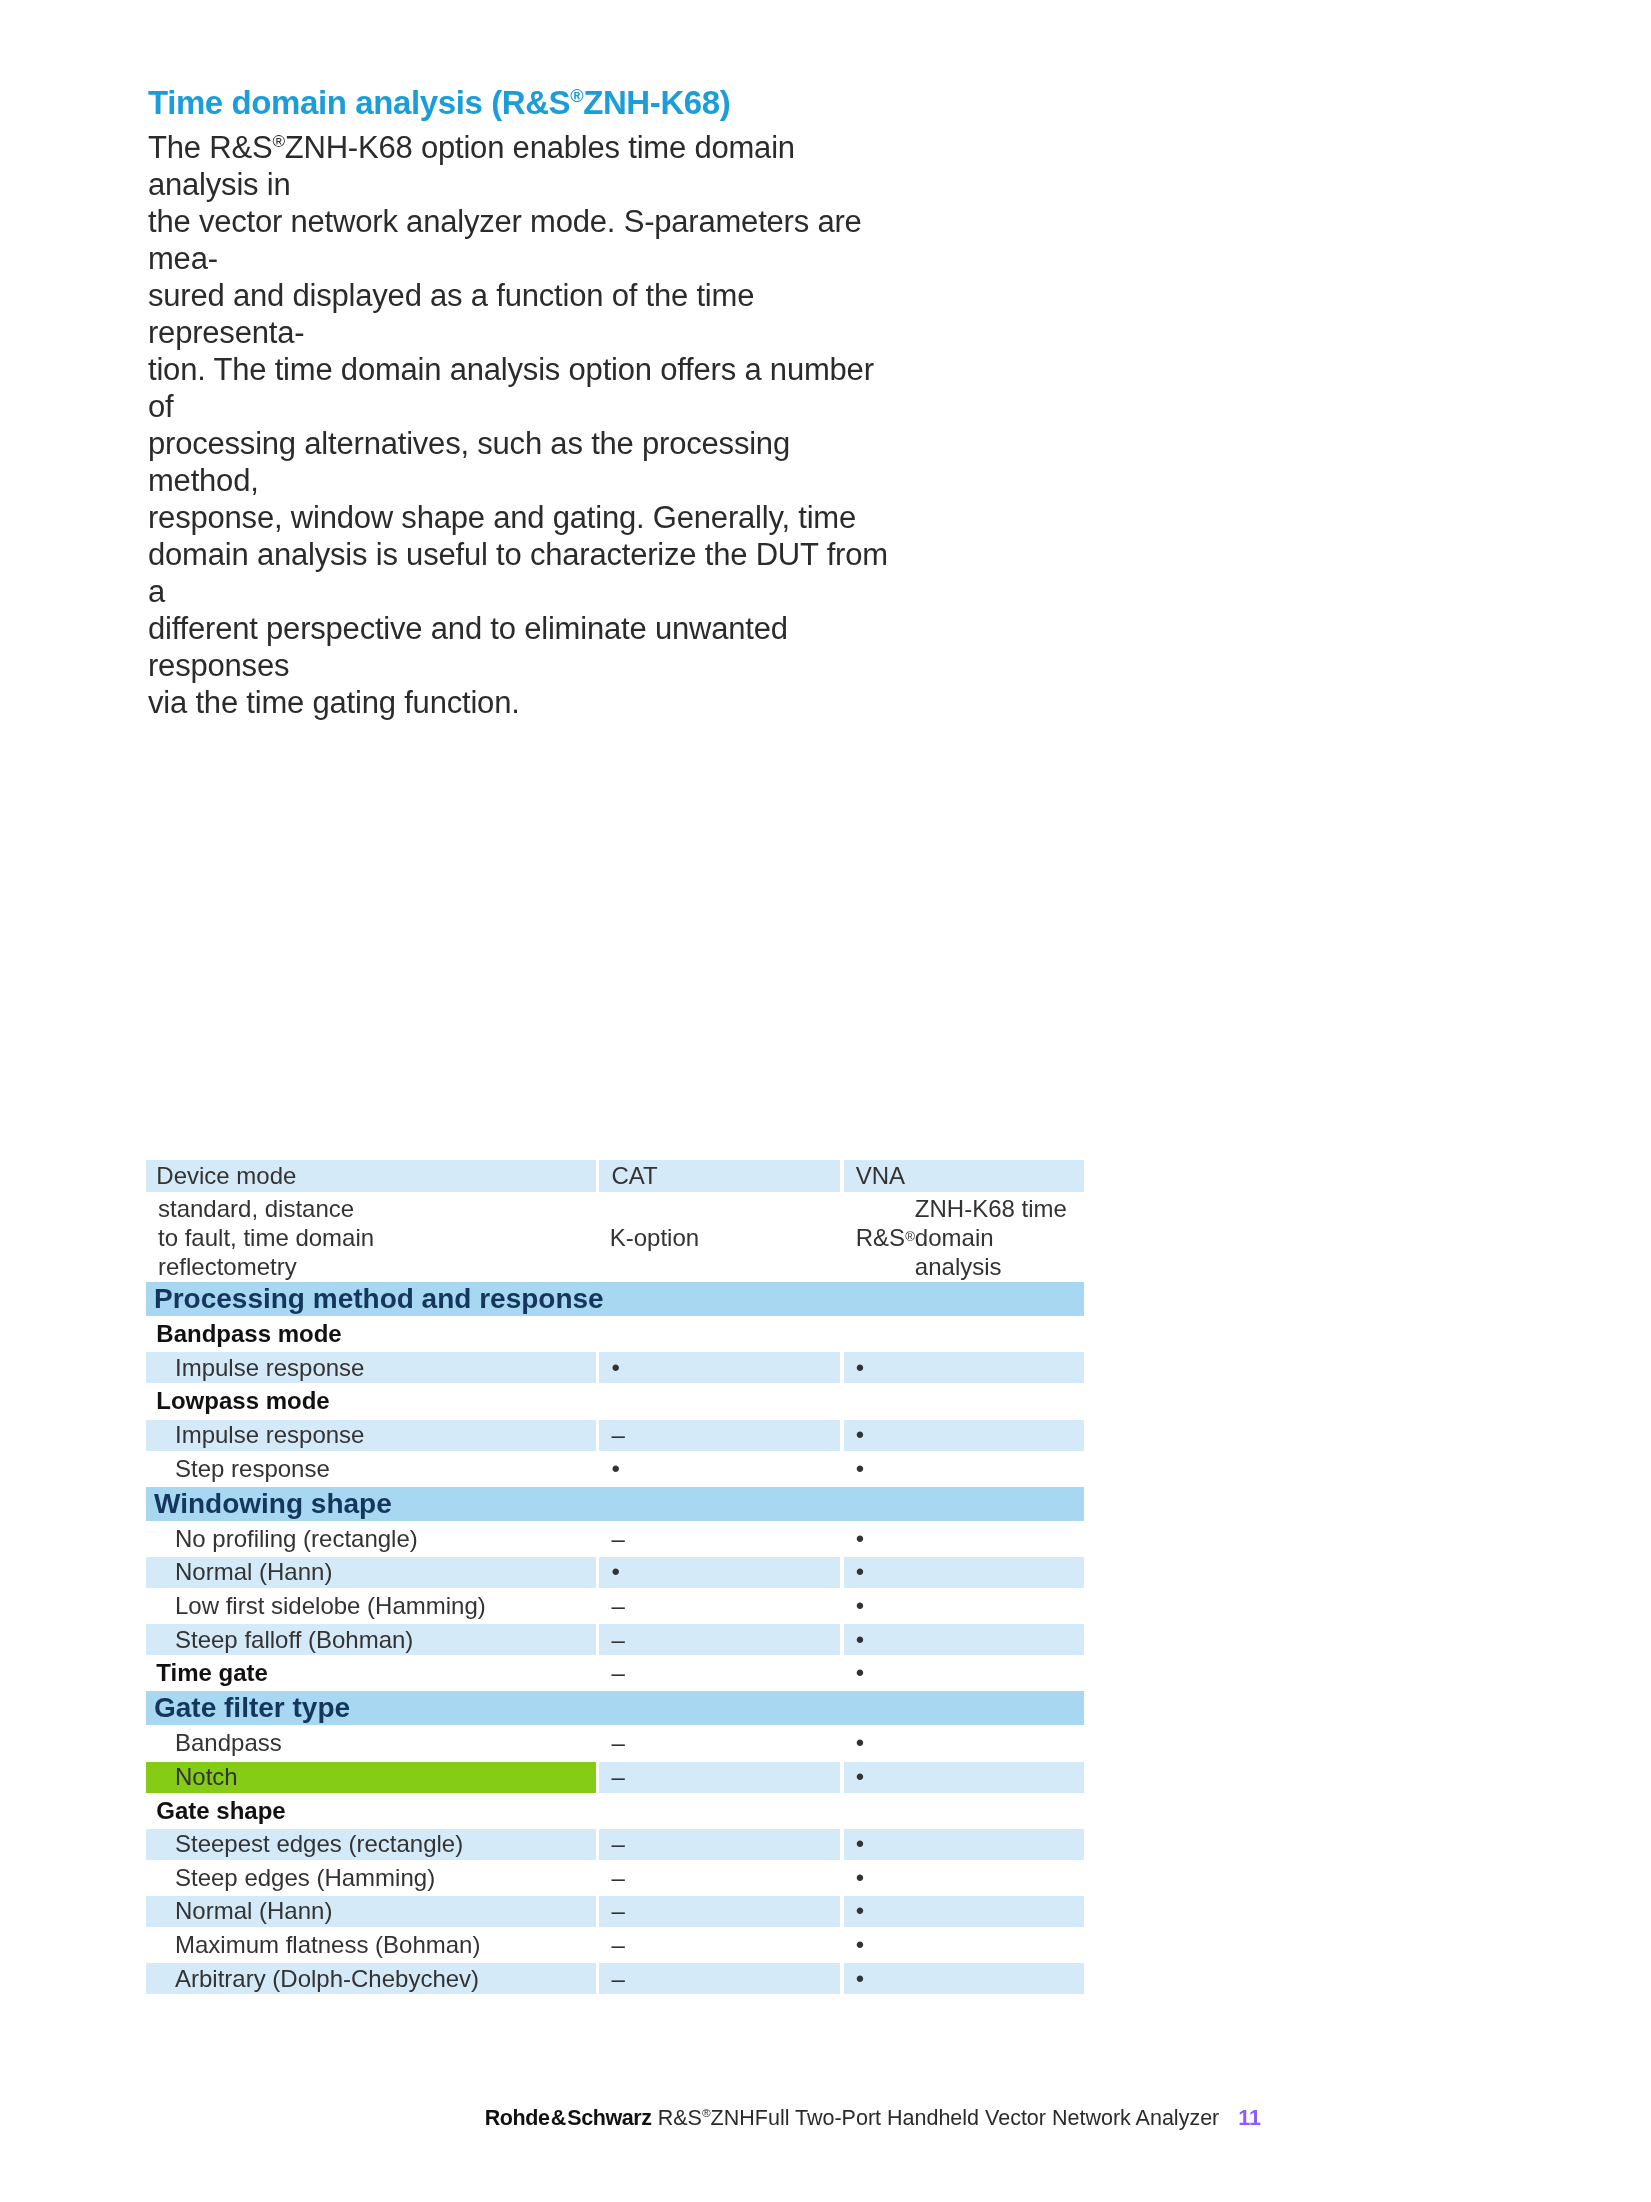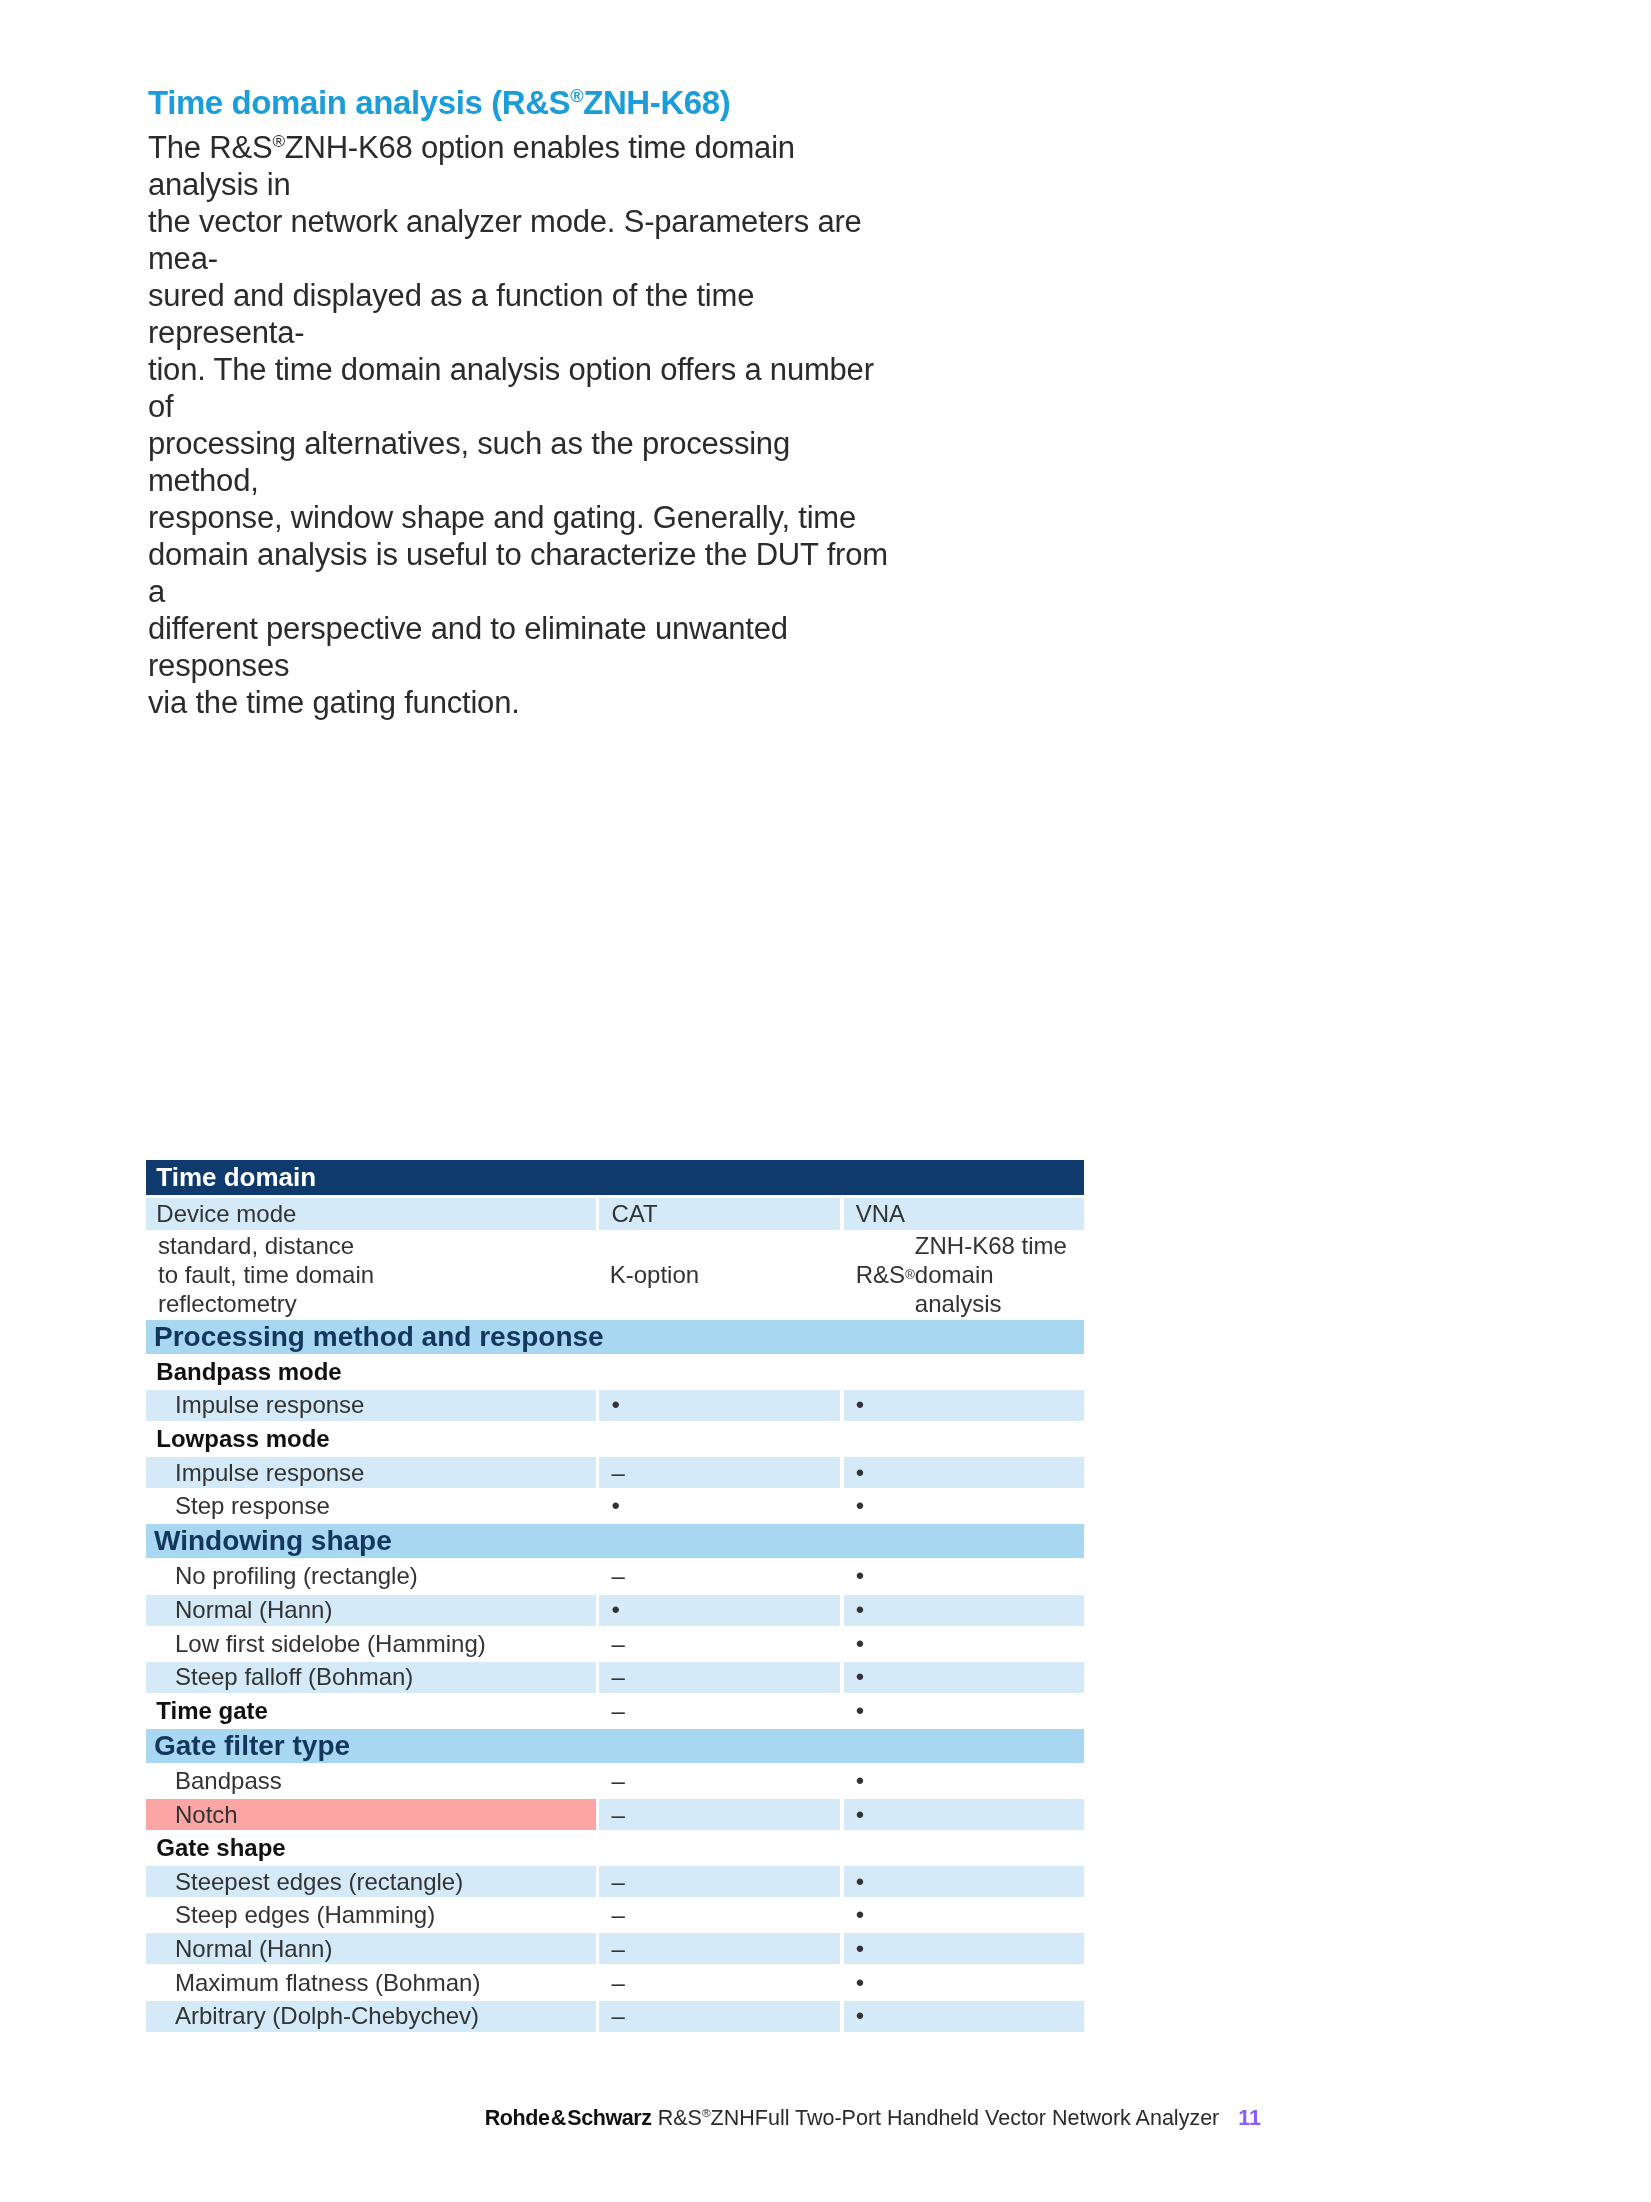--- a/index.html
+++ b/index.html
@@ -62,21 +62,20 @@
 </head>
 <body>
 
 <div id="page">
 
   <div id="section-heading" style="color: rgb(26, 157, 217);">Time domain analysis (R&amp;S<sup class="reg">®</sup>ZNH-K68)</div>
 
   <div id="intro-paragraph">The R&amp;S<sup class="reg">®</sup>ZNH-K68 option enables time domain analysis in<br>the vector network analyzer mode. S-parameters are mea-<br>sured and displayed as a function of the time representa-<br>tion. The time domain analysis option offers a number of<br>processing alternatives, such as the processing method,<br>response, window shape and gating. Generally, time<br>domain analysis is useful to characterize the DUT from a<br>different perspective and to eliminate unwanted responses<br>via the time gating function.</div>
 
   <div id="spec-table">
-    <div class="full title-bar" style="background: rgb(14, 58, 110);">Time domain</div>
     <div id="table-rows">
         <div class="trow row-cols">
           <div class="cell label-plain" style="background: rgb(213, 234, 248);">Device mode</div>
           <div class="cell" style="background: rgb(213, 234, 248);">CAT</div>
           <div class="cell" style="background: rgb(213, 234, 248);">VNA</div>
         </div>
         <div class="trow row-tall">
           <div class="cell" style="background: rgb(255, 255, 255);">standard, distance<br>to fault, time domain<br>reflectometry</div>
           <div class="cell label-plain" style="background: rgb(255, 255, 255);">K-option</div>
           <div class="cell" style="background: rgb(255, 255, 255);">R&amp;S<sup class="reg">®</sup>ZNH-K68 time<br>domain analysis</div>
@@ -125,21 +124,21 @@
           <div class="cell mark" style="background: rgb(255, 255, 255);">–</div>
           <div class="cell mark" style="background: rgb(255, 255, 255);">•</div>
         </div>
         <div class="full section-bar" style="background: rgb(167, 215, 241); color: rgb(20, 54, 92);">Gate filter type</div>
         <div class="trow row-data">
           <div class="cell label-indent" style="background: rgb(255, 255, 255);">Bandpass</div>
           <div class="cell mark" style="background: rgb(255, 255, 255);">–</div>
           <div class="cell mark" style="background: rgb(255, 255, 255);">•</div>
         </div>
         <div class="trow row-data">
-          <div class="cell label-indent" style="background: #fca5a5;">Notch</div>
+          <div class="cell label-indent" style="background: #84cc16;">Notch</div>
           <div class="cell mark" style="background: rgb(213, 234, 248);">–</div>
           <div class="cell mark" style="background: rgb(213, 234, 248);">•</div>
         </div>
         <div class="full subheader-bar">Gate shape</div>
         <div class="trow row-data">
           <div class="cell label-indent" style="background: rgb(213, 234, 248);">Steepest edges (rectangle)</div>
           <div class="cell mark" style="background: rgb(213, 234, 248);">–</div>
           <div class="cell mark" style="background: rgb(213, 234, 248);">•</div>
         </div>
         <div class="trow row-data">

